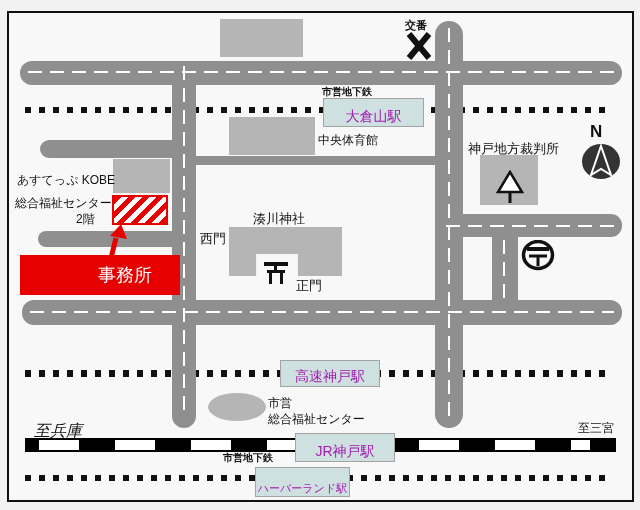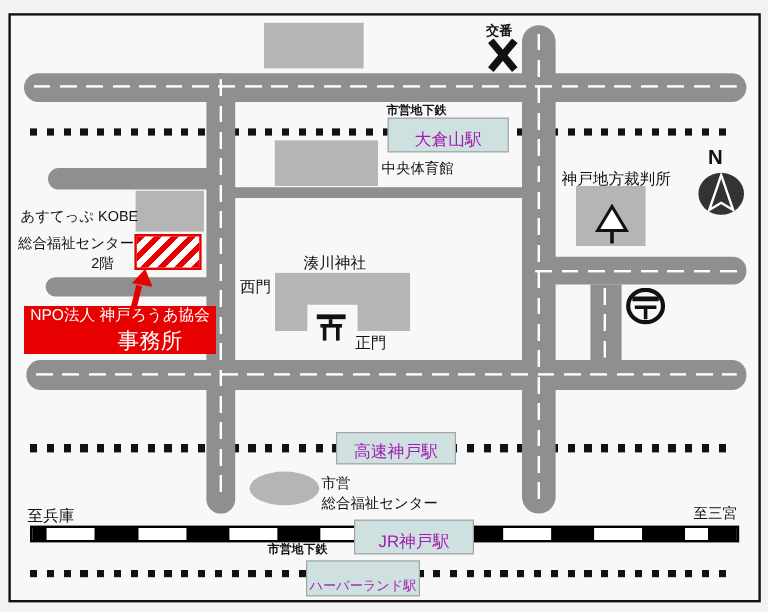--- a/index.html
+++ b/index.html
@@ -72,21 +72,20 @@
   <div class="station" style="left:227px;top:467px;width:93px;height:28px;font-size:11px;margin-left:28px;">
       <span>ハーバーランド駅</span>
     </div>
 
   <div id="dest-hatch"></div>
   <svg class="abs" style="left:104px;top:222px;z-index:5;" width="32" height="40">
     <line x1="12" y1="16" x2="7" y2="36" stroke="#e60000" stroke-width="5"></line>
     <polygon points="17,2 23,17 6,14" fill="#e60000"></polygon>
   </svg>
   <div id="dest-box">
-    <div class="l1">NPO法人 神戸ろうあ協会</div>
     <div class="l2">事務所</div>
   </div>
 
   <svg class="abs" style="left:406px;top:32px;z-index:6;" width="26" height="28">
     <line x1="3" y1="2" x2="23" y2="26" stroke="#111" stroke-width="6"></line>
     <line x1="23" y1="2" x2="3" y2="26" stroke="#111" stroke-width="6"></line>
   </svg>
   <svg class="abs" style="left:494px;top:170px;z-index:6;" width="32" height="34">
     <polygon points="16,2 4,22 28,22" fill="#fff" stroke="#111" stroke-width="2.5"></polygon>
     <line x1="16" y1="22" x2="16" y2="33" stroke="#111" stroke-width="3"></line>
@@ -115,16 +114,16 @@
   <div class="lbl" style="left:318px;top:132px;font-size:12px;">中央体育館</div>
   <div class="lbl" style="left:468px;top:140px;font-size:13px;">神戸地方裁判所</div>
   <div class="lbl" style="left:15px;top:195px;font-size:12px;">総合福祉センター</div>
   <div class="lbl" style="left:17px;top:172px;font-size:12px;">あすてっぷ KOBE</div>
   <div class="lbl" style="left:76px;top:211px;font-size:12px;">2階</div>
   <div class="lbl" style="left:253px;top:210px;font-size:13px;">湊川神社</div>
   <div class="lbl" style="left:200px;top:230px;font-size:13px;">西門</div>
   <div class="lbl" style="left:296px;top:277px;font-size:13px;">正門</div>
   <div class="lbl" style="left:268px;top:395px;font-size:12px;text-align:center;">市営</div>
   <div class="lbl" style="left:268px;top:411px;font-size:12px;">総合福祉センター</div>
-  <div class="lbl" style="left:23px;top:421px;font-size:13px;">至兵庫</div>
+  <div class="lbl" style="left:34px;top:421px;font-size:16px;font-style:italic;">至兵庫</div>
   <div class="lbl" style="left:578px;top:420px;font-size:12px;">至三宮</div>
   <div class="lbl" style="left:223px;top:451px;font-size:10px;font-weight:bold;">市営地下鉄</div>
 </div>
 
 </body></html>

